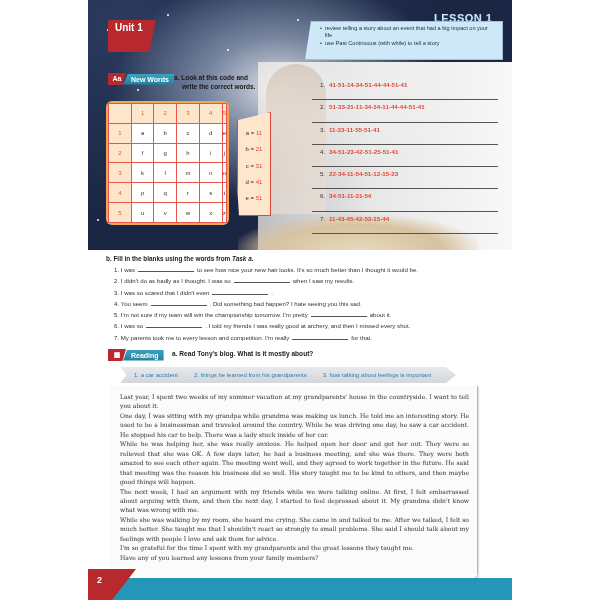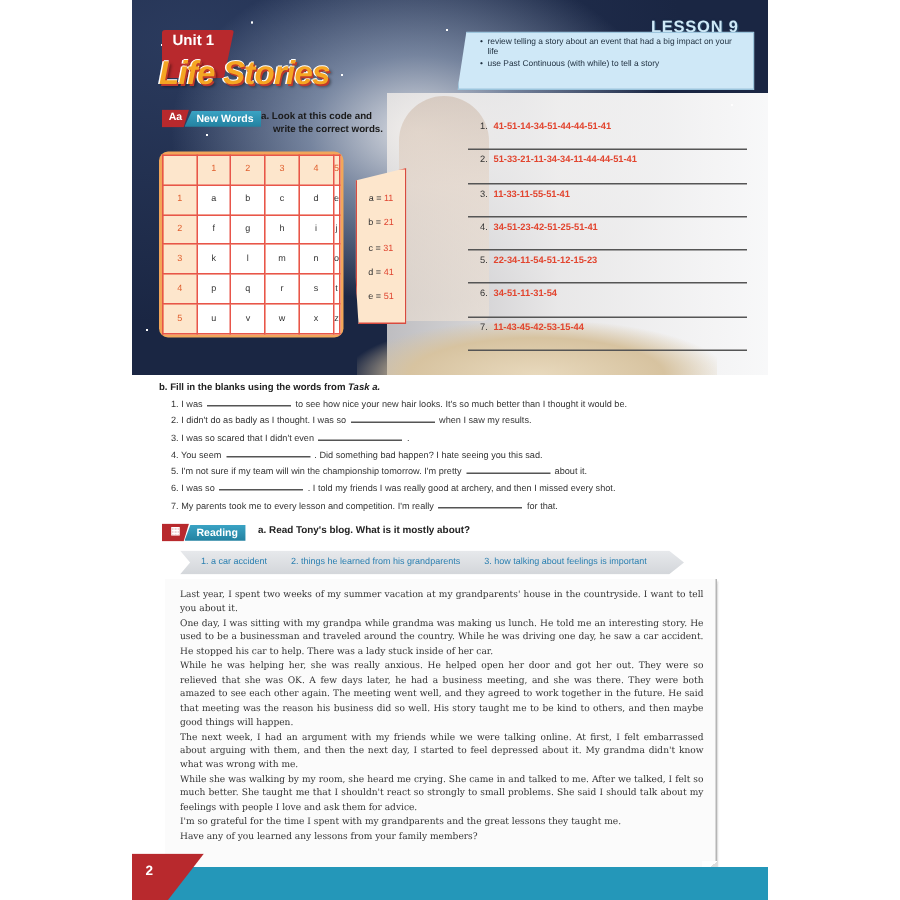--- a/index.html
+++ b/index.html
@@ -136,22 +136,21 @@
 
 <div class="page">
 
   <div class="banner">
     <div class="stars"></div>
     <div class="photo-fade"></div>
     <div class="photo-people"></div>
     <div class="book"></div>
 
     <div class="unit-tag">Unit 1</div>
-    <div class="unit-title">Life Stories</div>
-    <div class="lesson-label">LESSON 9</div>
+    <div class="lesson-label">LESSON 1</div>
     <ul class="objectives">
       <li>review telling a story about an event that had a big impact on your life</li>
       <li>use Past Continuous (with while) to tell a story</li>
     </ul>
 
     <div class="section-tag" style="left:20px; top:73px;">
       <span class="ic">Aa</span>
       <span class="lbl">New Words</span>
     </div>
     <div class="task-a-title">

